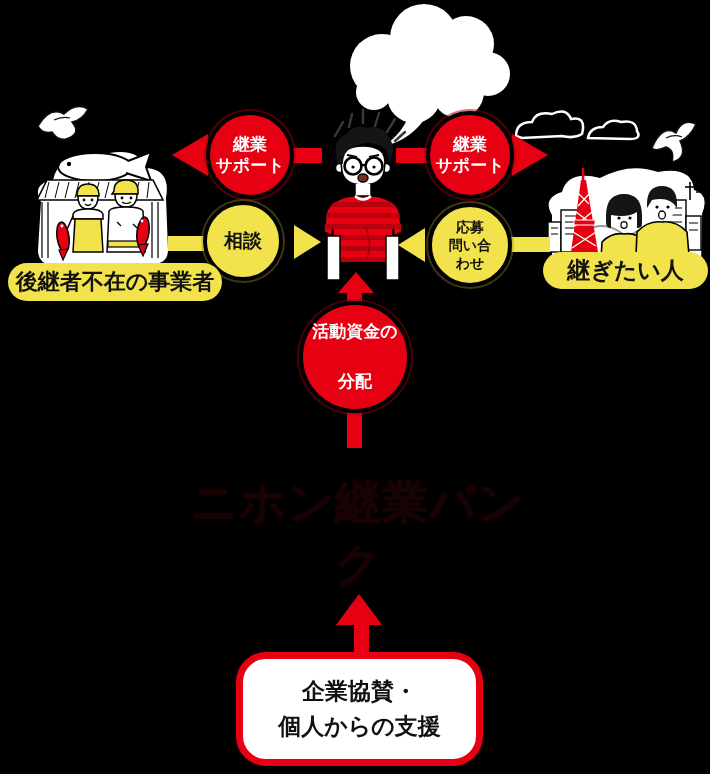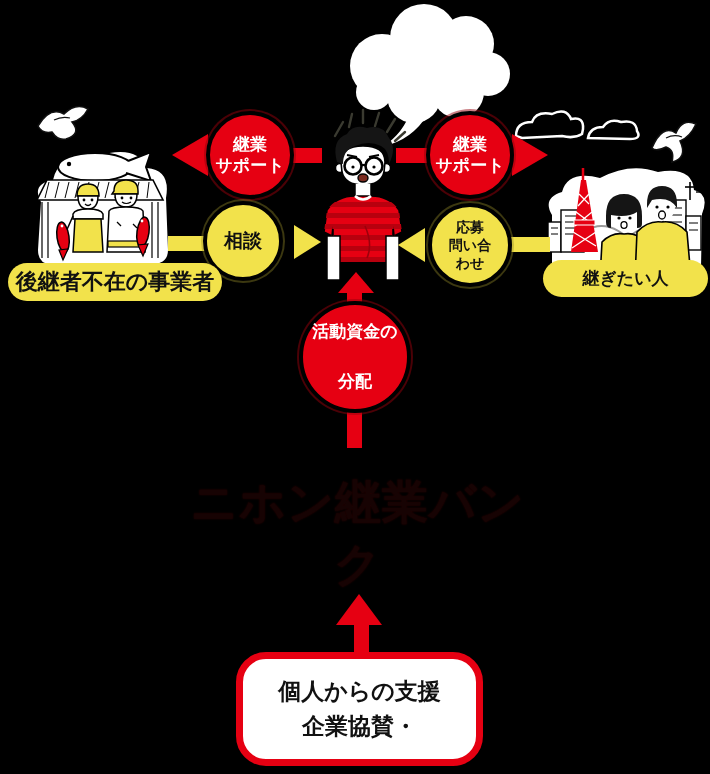--- a/index.html
+++ b/index.html
@@ -270,36 +270,36 @@
   <div class="tri" style="left:398px;top:228px;border-top:17px solid transparent;border-bottom:17px solid transparent;border-right:27px solid #F2E24B;"></div>
   <div class="circle yellow" style="left:428px;top:203px;width:84px;height:84px;font-size:14px;line-height:18px;">
     <span>応募</span>
     <span>問い合</span>
     <span>わせ</span>
   </div>
 
   <div class="pill" style="left:8px;top:263px;width:214px;height:38px;font-size:22px;">
     <span>後継者不在の事業者</span>
   </div>
-  <div class="pill" style="left:543px;top:260px;width:165px;height:37px;font-size:17px;">
+  <div class="pill" style="left:543px;top:252px;width:165px;height:37px;font-size:23px;">
     <span>継ぎたい人</span>
   </div>
 
   <div class="tri" style="left:338px;top:272px;border-left:18px solid transparent;border-right:18px solid transparent;border-bottom:21px solid #E60012;"></div>
   <div class="stem red" style="left:347px;top:291px;width:15px;height:16px;"></div>
   <div class="stem red" style="left:347px;top:410px;width:15px;height:38px;"></div>
   <div class="circle red" style="left:299px;top:301px;width:112px;height:112px;font-size:17px;line-height:22px;gap:28px;">
     <span>活動資金の</span>
     <span>分配</span>
   </div>
 
   <div class="logo">
     <span>ニホン継業バンク</span>
   </div>
 
   <div class="tri" style="left:336px;top:594px;border-left:23px solid transparent;border-right:23px solid transparent;border-bottom:31px solid #E60012;"></div>
   <div class="stem red" style="left:354px;top:623px;width:15px;height:32px;"></div>
   <div class="support-box">
+    <div>企業協賛・</div>
     <div>個人からの支援</div>
-    <div>企業協賛・</div>
   </div>
 
 </div>
 
 </body></html>

